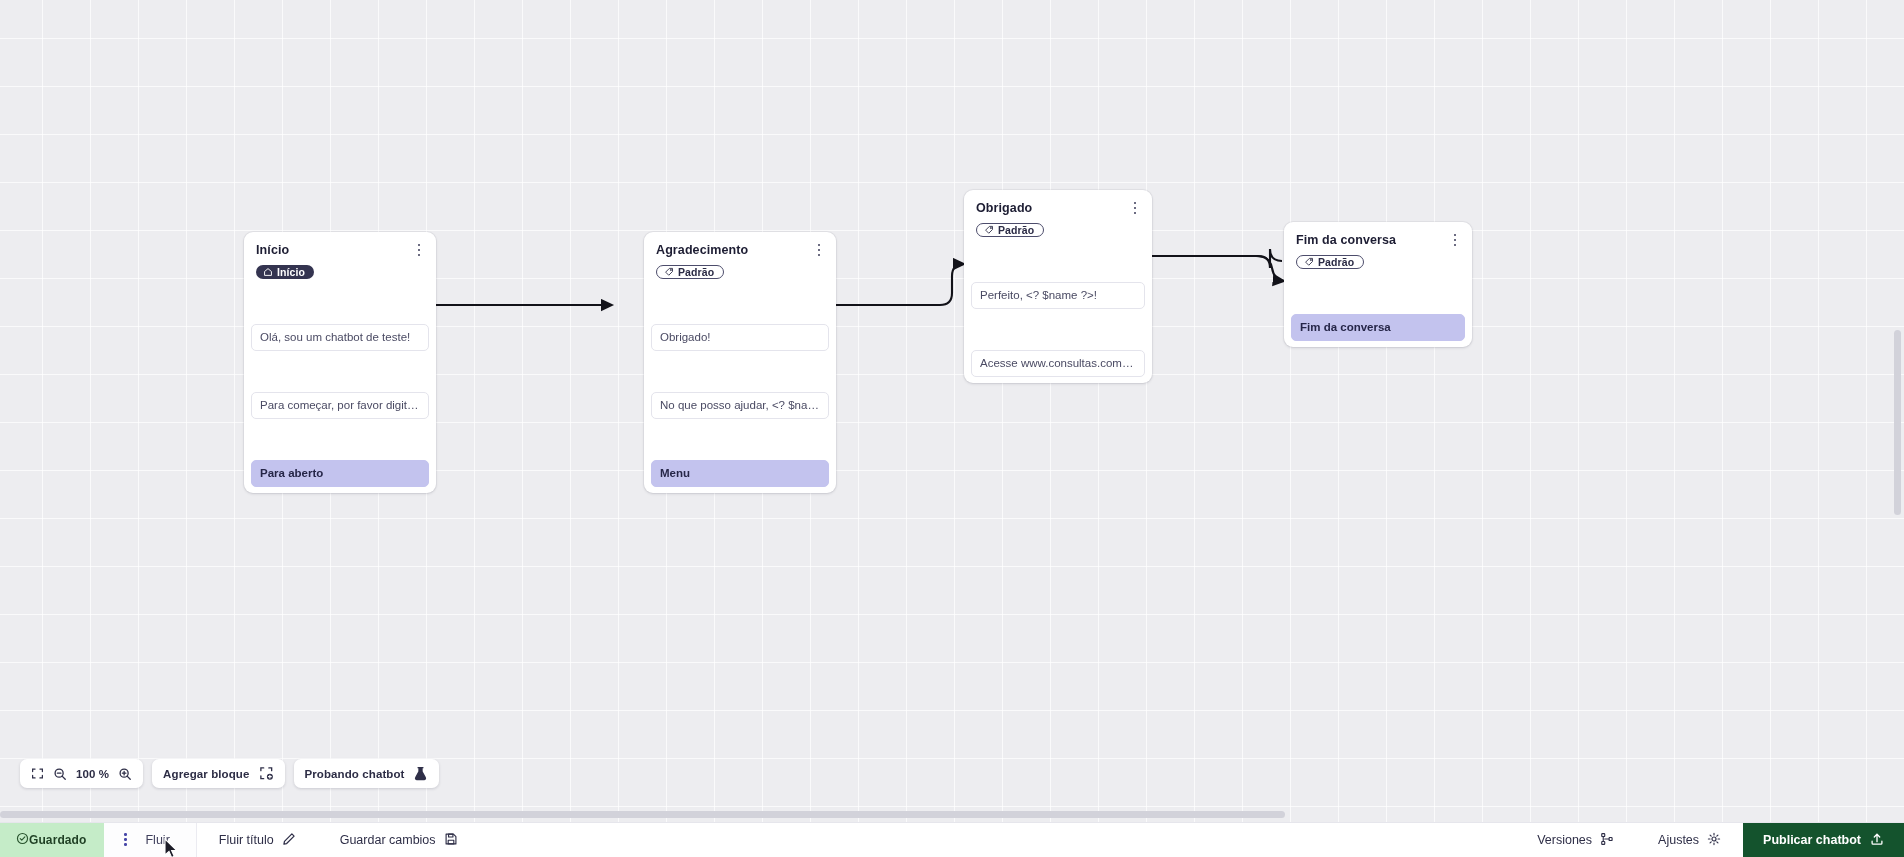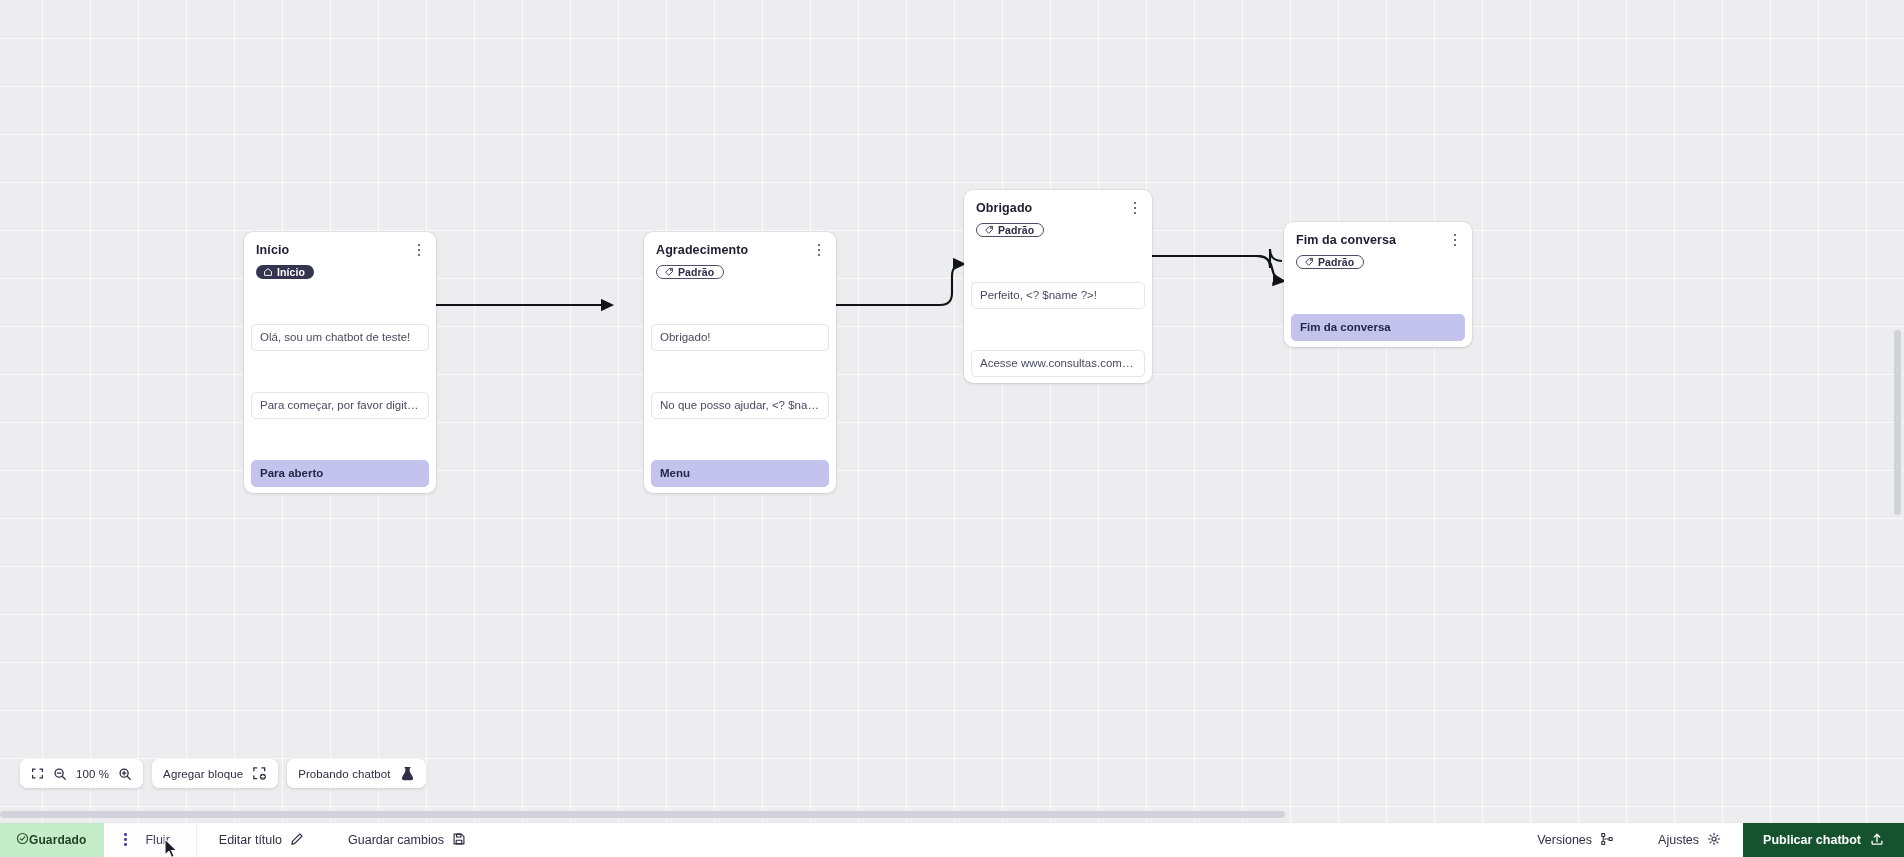--- a/index.html
+++ b/index.html
@@ -76,21 +76,21 @@
   #canvas-toolbar {
     position: absolute; left: 20px; bottom: 34px;
     display: flex; gap: 9px; align-items: center; z-index: 6;
   }
   .tool-group {
     background: #fff; border-radius: 7px; height: 29px;
     box-shadow: 0 1px 3px rgba(22,22,48,.16);
     display: flex; align-items: center; padding: 0 11px; gap: 9px;
   }
   .tool-btn { display: flex; align-items: center; cursor: pointer; color: #2f2f48; }
-  .tool-label { font-size: 11.5px; color: #2d2d45; font-weight: 400; letter-spacing: .1px; }
+  .tool-label { font-size: 11.5px; color: #2d2d45; font-weight: 700; letter-spacing: .1px; }
 
   
   #hscroll {
     position: absolute; left: 0; bottom: 4px; height: 7px; width: 1904px; z-index: 5;
   }
   #hscroll .thumb {
     position: absolute; left: 0; top: 0; height: 7px; width: 1285px;
     background: #d2d2da; border-radius: 4px;
   }
   #vscroll {
@@ -325,21 +325,21 @@
     <div id="flow-tab">
       <div class="kebab">
           <i></i>
           <i></i>
           <i></i>
         </div>
       <span class="tab-label">Fluir</span>
     </div>
 
     <div class="bar-btn">
-      <span>Editar título</span>
+      <span>Fluir título</span>
       <span>
         <svg width="14" height="14" viewBox="0 0 16 16" fill="none" stroke="#2e2e47" stroke-width="1.4" stroke-linejoin="round">
           <path d="M11.3 2.2 L13.8 4.7 L5.3 13.2 L2.2 13.8 L2.8 10.7 Z"></path>
         </svg>
       </span>
     </div>
 
     <div class="bar-btn">
       <span>Guardar cambios</span>
       <span>

